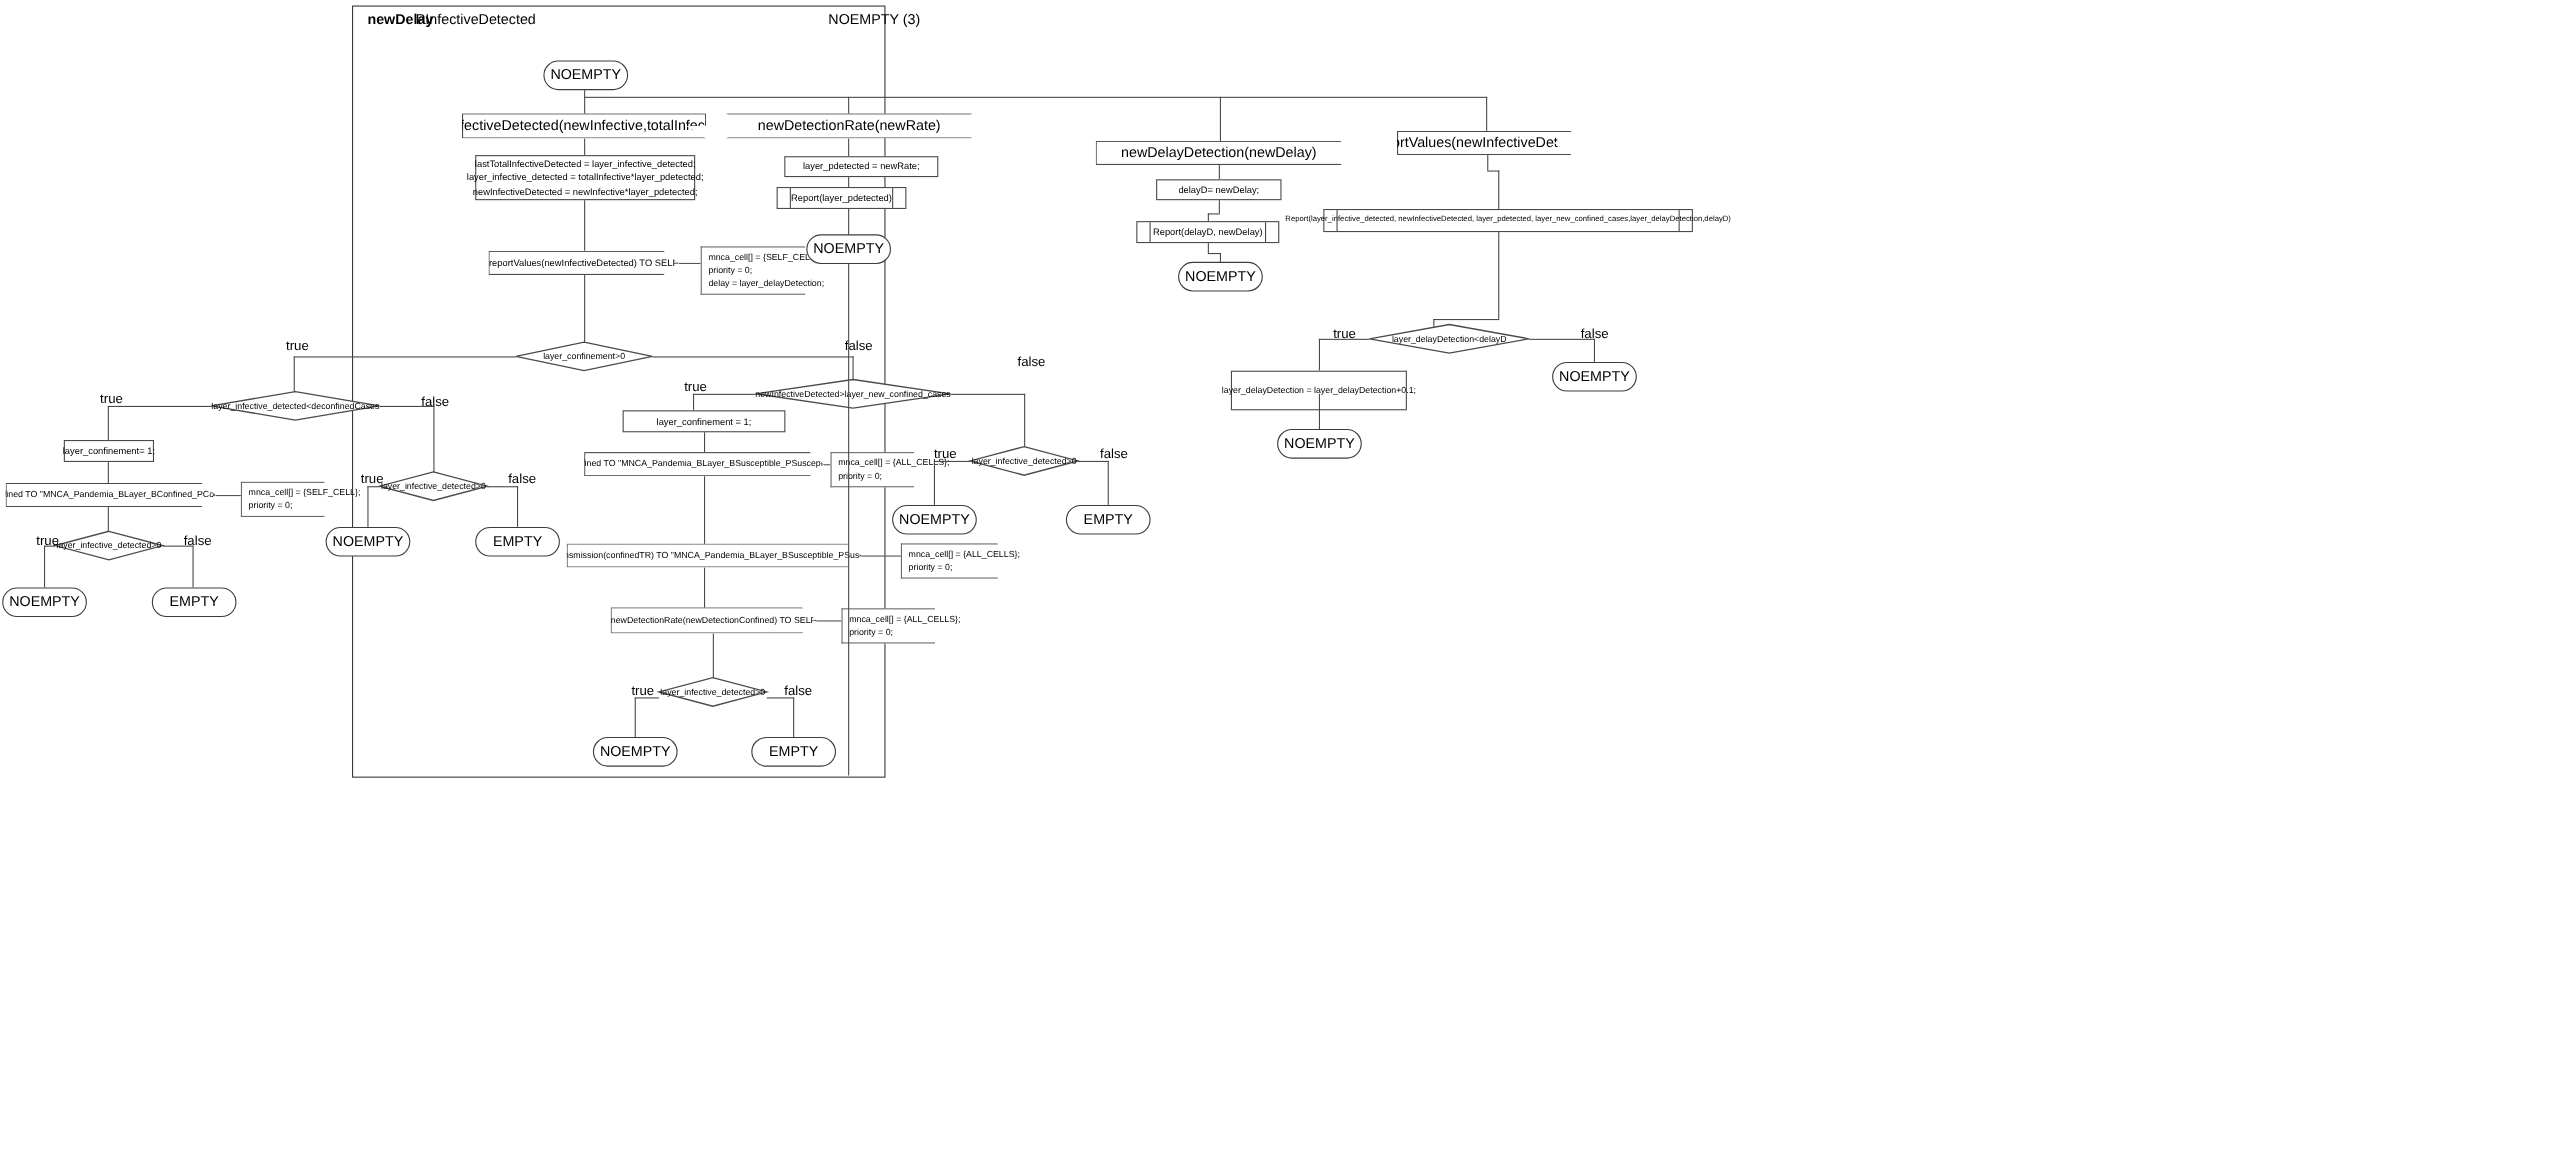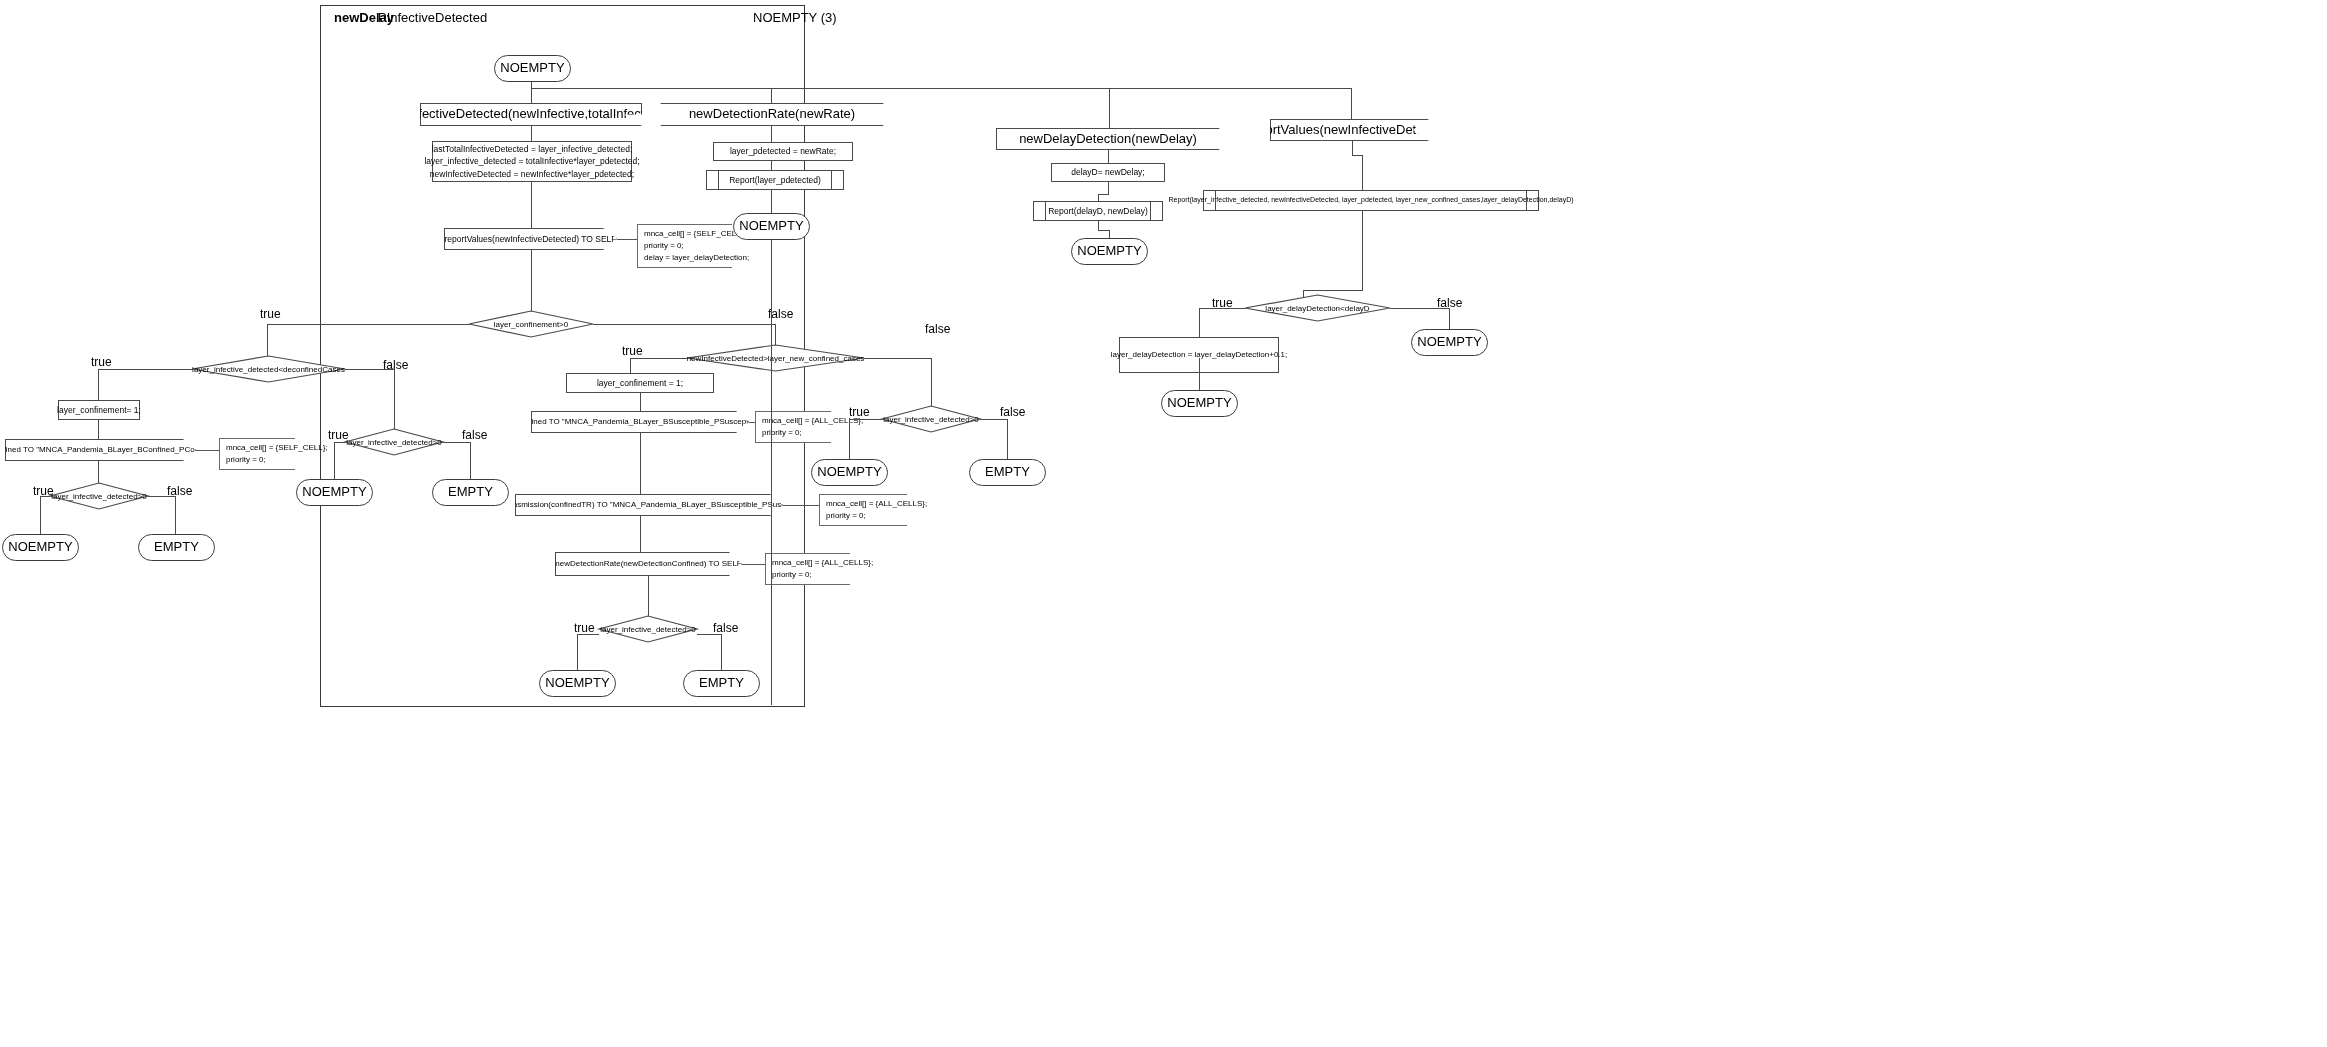--- a/index.html
+++ b/index.html
@@ -331,21 +331,21 @@
   <div class="node state" style="left:969px; top:459px; width:77px; height:27px;">EMPTY</div>
 
   <div class="node input" style="left:660px; top:103px; width:224px; height:23px;
               clip-path:polygon(0 0, 100% 0, calc(100% - 16px) 50%, 100% 100%, 0 100%,
                                 16px 50%, 0 0);">newDetectionRate(newRate)</div>
   <div class="ln v" style="left:771px; top:126px; height:16px;"></div>
 
   <div class="node task" style="left:713px; top:142px; width:140px; height:19px; font-size:8.5px;">layer_pdetected = newRate;</div>
   <div class="ln v" style="left:771px; top:161px; height:9px;"></div>
 
-  <div class="node proc" style="left:706px; top:170px; width:138px; height:20px; font-size:8.5px; position:absolute;">Report(layer_pdetected)</div>
+  <div class="node proc" style="left:706px; top:170px; width:118px; height:20px; font-size:8.5px; position:absolute;">Report(layer_pdetected)</div>
   <div class="ln v" style="left:771px; top:190px; height:24px;"></div>
 
   <div class="node state" style="left:733px; top:213px; width:77px; height:27px;">NOEMPTY</div>
   <div class="ln v" style="left:771px; top:240px; height:465px;"></div>
 
   <div class="node input" style="left:996px; top:128px; width:224px; height:22px;
               clip-path:polygon(0 0, 100% 0, calc(100% - 16px) 50%, 100% 100%, 0 100%, 0 0);">newDelayDetection(newDelay)</div>
   <div class="ln v" style="left:1108px; top:150px; height:13px;"></div>
 
   <div class="node task" style="left:1051px; top:163px; width:114px; height:19px; font-size:8.5px;">delayD= newDelay;</div>

